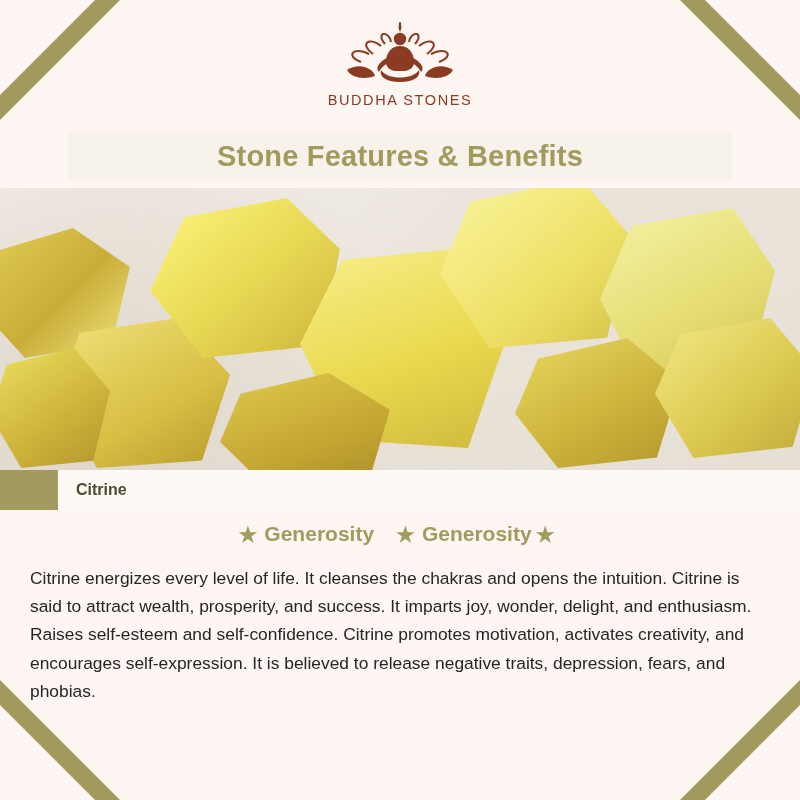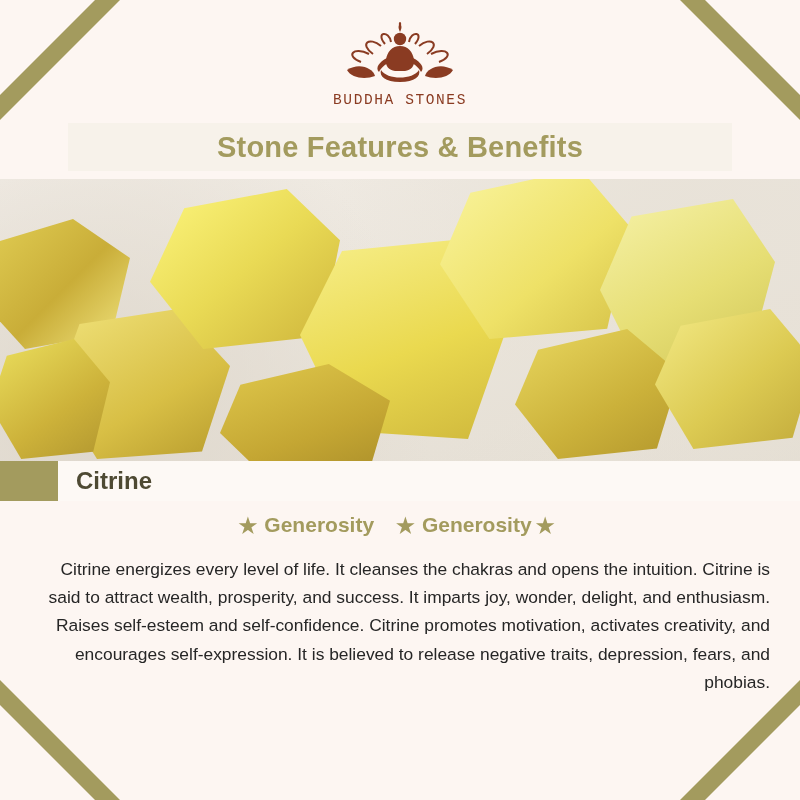--- a/index.html
+++ b/index.html
@@ -90,29 +90,29 @@
   }
   .brand-logo {
     display: block;
     margin: 0 auto;
   }
   .brand-name {
     margin-top: 2px;
     font-size: 14.5px;
     letter-spacing: 1.6px;
     color: #8a3b22;
-    font-family: Liberation Mono, monospace;
+    font-family: Liberation Sans, sans-serif;
     font-weight: 400;
   }
 
   
   .title-band {
     position: relative;
     z-index: 7;
-    margin: 15px auto 0 auto;
+    margin: 24px auto 0 auto;
     width: 664px;
     height: 48px;
     background: #f7f2ea;
     display: flex;
     align-items: center;
     justify-content: center;
   }
   .title-text {
     font-size: 29px;
     font-weight: bold;
@@ -155,21 +155,21 @@
     display: flex;
     align-items: center;
   }
   .name-accent {
     width: 58px;
     height: 40px;
     background: #a39b5e;
   }
   .name-text {
     margin-left: 18px;
-    font-size: 24px;
+    font-size: 16px;
     font-weight: bold;
     color: #4e4a33;
   }
 
   
   .keywords {
     position: relative;
     z-index: 7;
     margin-top: 12px;
     display: flex;
@@ -194,21 +194,21 @@
 
   
   .body-copy {
     position: relative;
     z-index: 7;
     margin: 18px 30px 0 30px;
     font-size: 17.4px;
     line-height: 1.62;
     color: #262626;
     font-family: "Liberation Sans", sans-serif;
-    text-align: right;
+    text-align: left;
   }
 </style>
 </head>
 <body>
 
 <div class="page">
 
   <div class="corner corner-tl"></div>
   <div class="corner-tl-inner"></div>
   <div class="corner corner-tr"></div>

